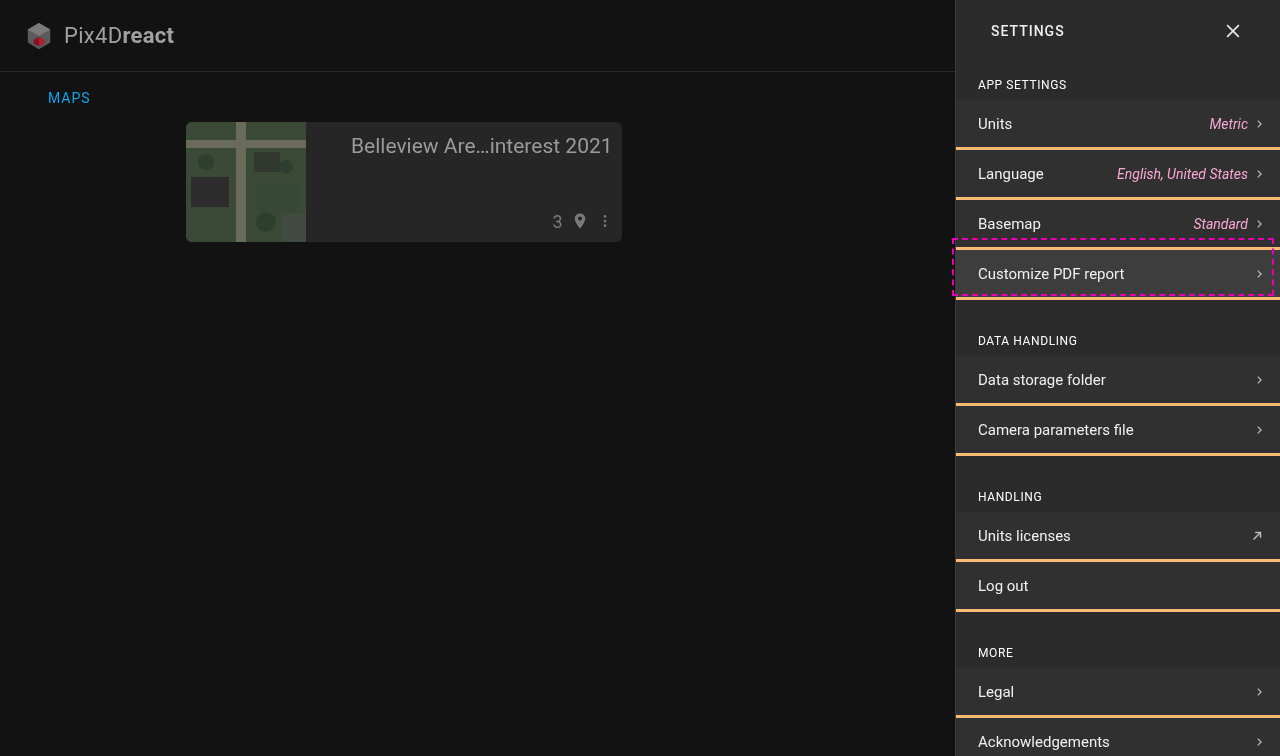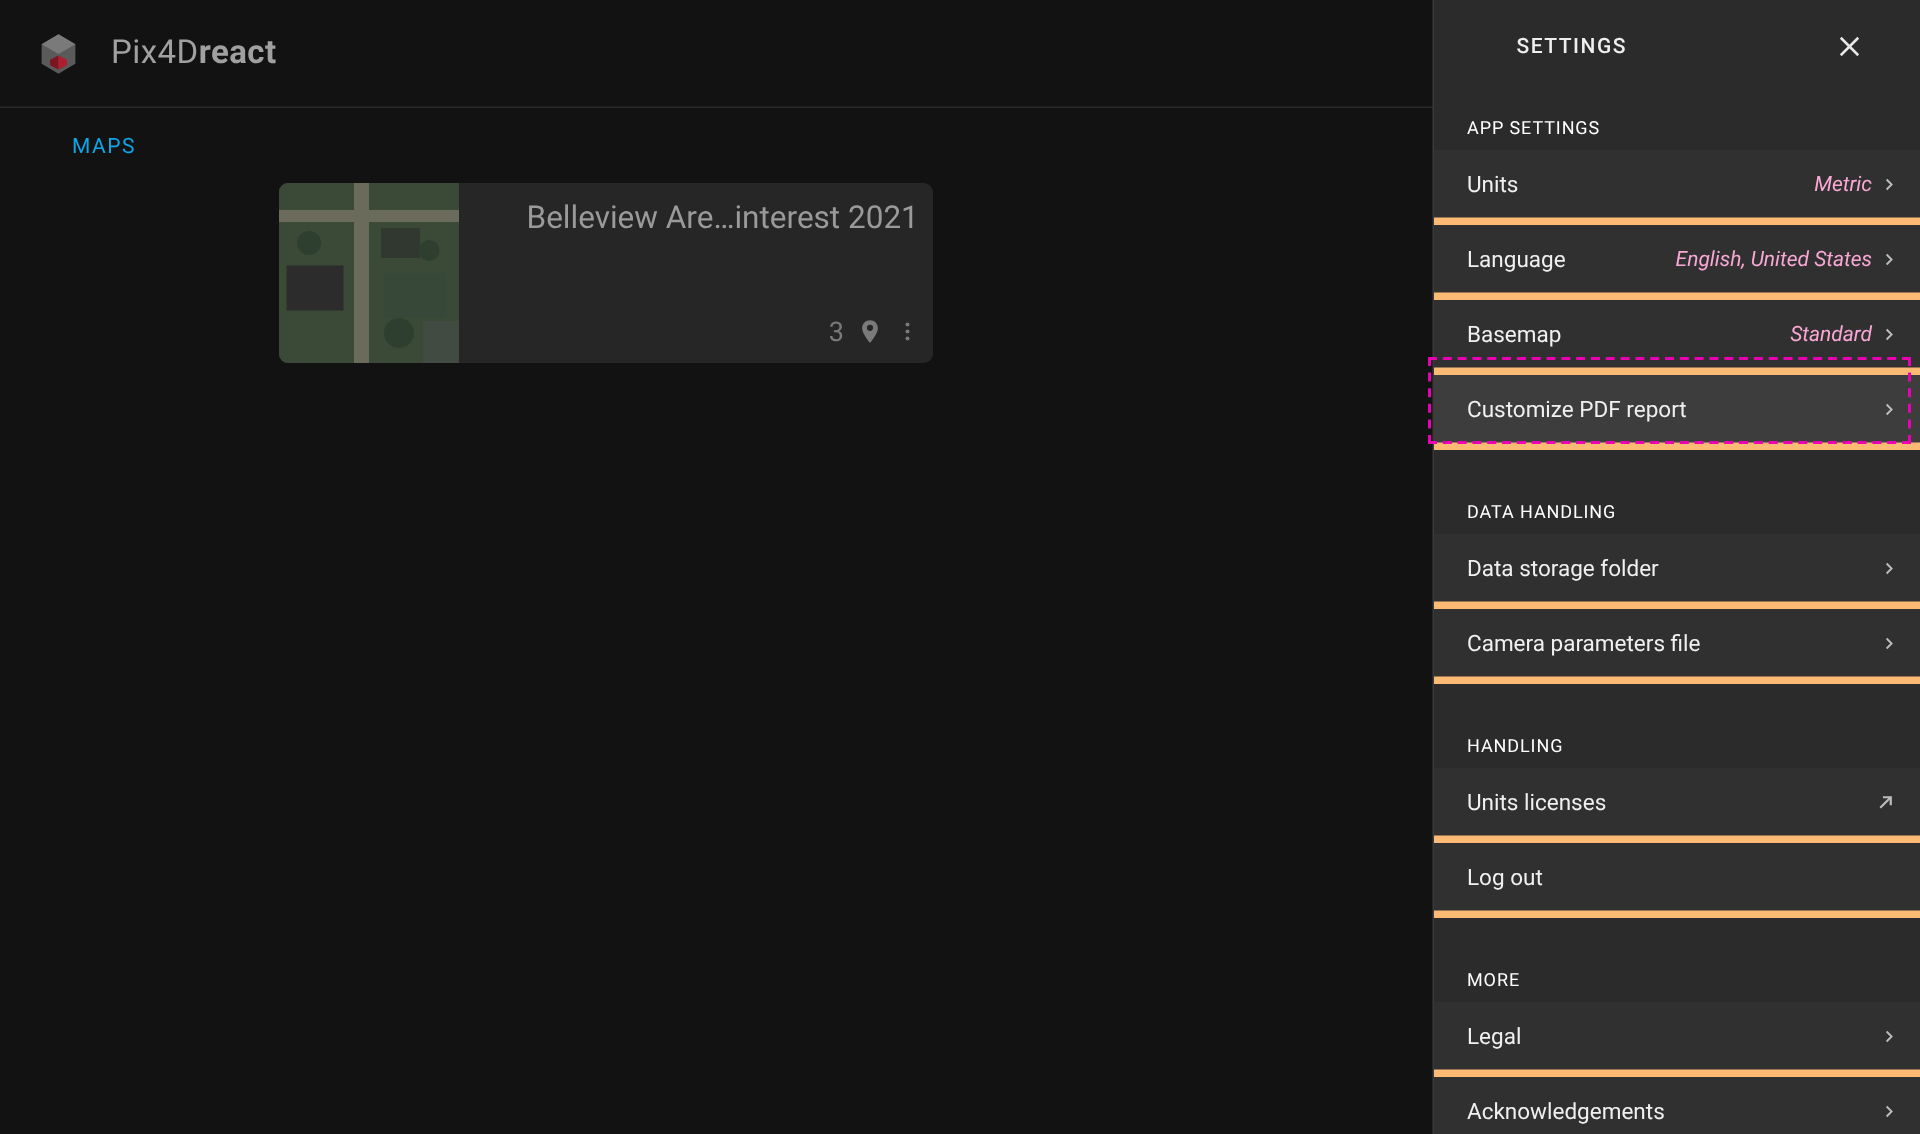--- a/index.html
+++ b/index.html
@@ -15,21 +15,21 @@
   .header {
     height: 72px;
     display: flex;
     align-items: center;
     padding: 0 24px;
     border-bottom: 1px solid #2a2a2a;
   }
   .logo-wrap {
     display: flex;
     align-items: center;
-    gap: 20px;
+    gap: 10px;
   }
   .logo-mark {
     width: 30px; height: 30px;
     display: flex; align-items: center; justify-content: center;
   }
   .brand-text {
     font-size: 22px;
     color: #a0a0a0;
     letter-spacing: 0.3px;
   }
@@ -99,21 +99,20 @@
     display: flex;
     flex-direction: column;
     box-shadow: -1px 0 0 #3a3a3a;
   }
   .panel-header {
     height: 62px;
     display: flex;
     align-items: center;
     justify-content: space-between;
     padding: 0 35px;
-    margin-left: 20px;
   }
   .panel-title {
     font-size: 14px;
     letter-spacing: 1px;
     font-weight: 500;
     color: #efefef;
   }
   .close-btn {
     width: 24px; height: 24px;
     display:flex; align-items:center; justify-content:center;
@@ -127,21 +126,21 @@
     color: #ffffff;
   }
 
   .row {
     height: 50px;
     display: flex;
     align-items: center;
     justify-content: space-between;
     padding: 0 16px 0 22px;
     background: #303030;
-    border-bottom: 5px solid #fdba74;
+    border-bottom: 3px solid #fdba74;
     cursor: pointer;
     font-size: 15px;
   }
   .row .label { color: #f0f0f0; }
   .row .right {
     display: flex;
     align-items: center;
     gap: 6px;
     color: #bdbdbd;
     font-size: 14px;

